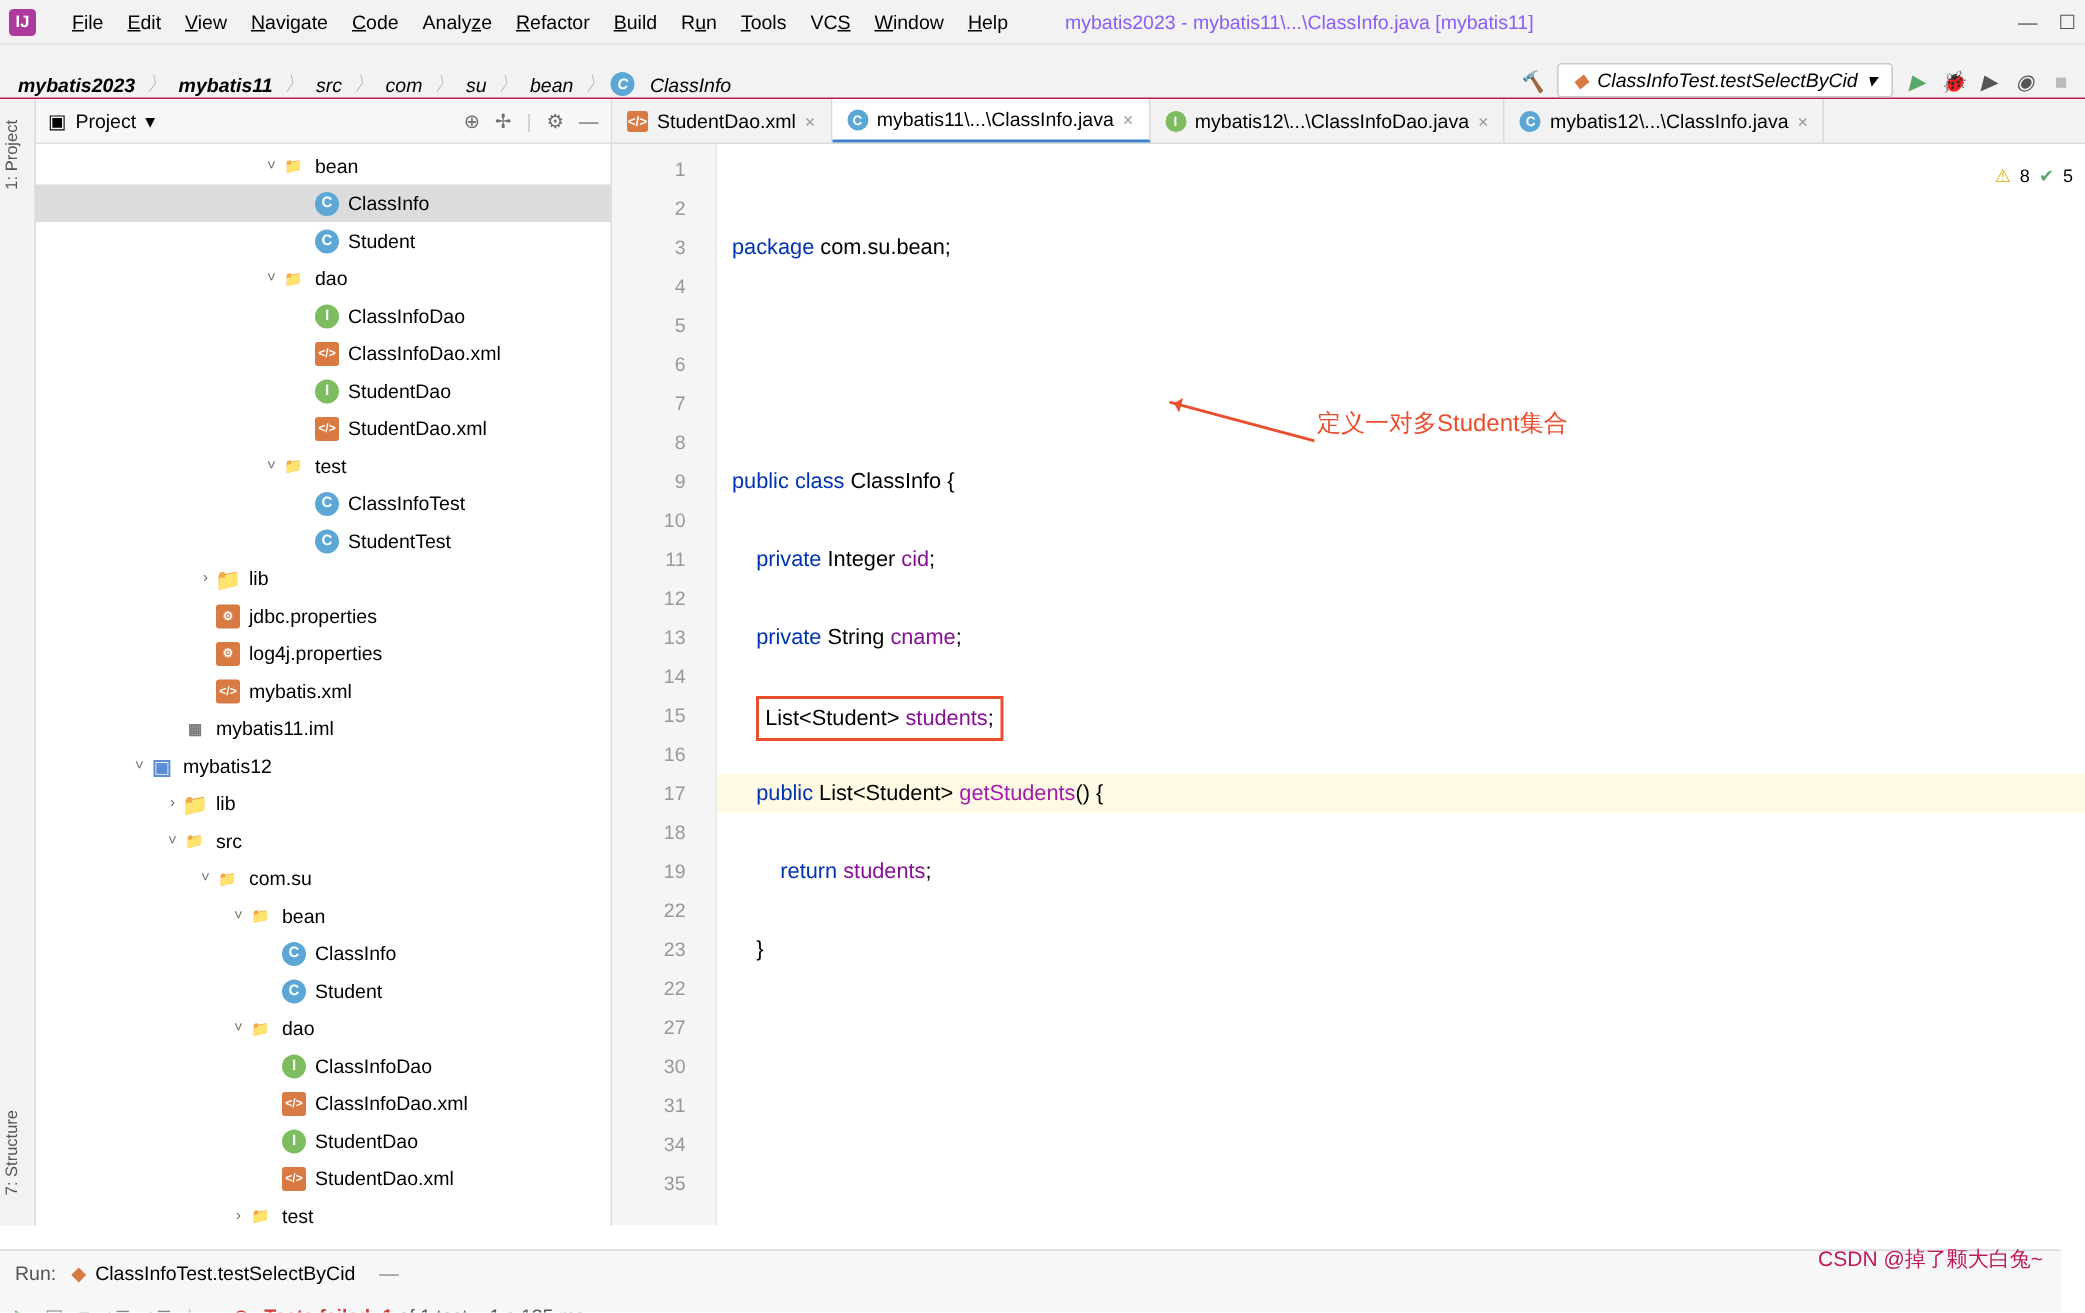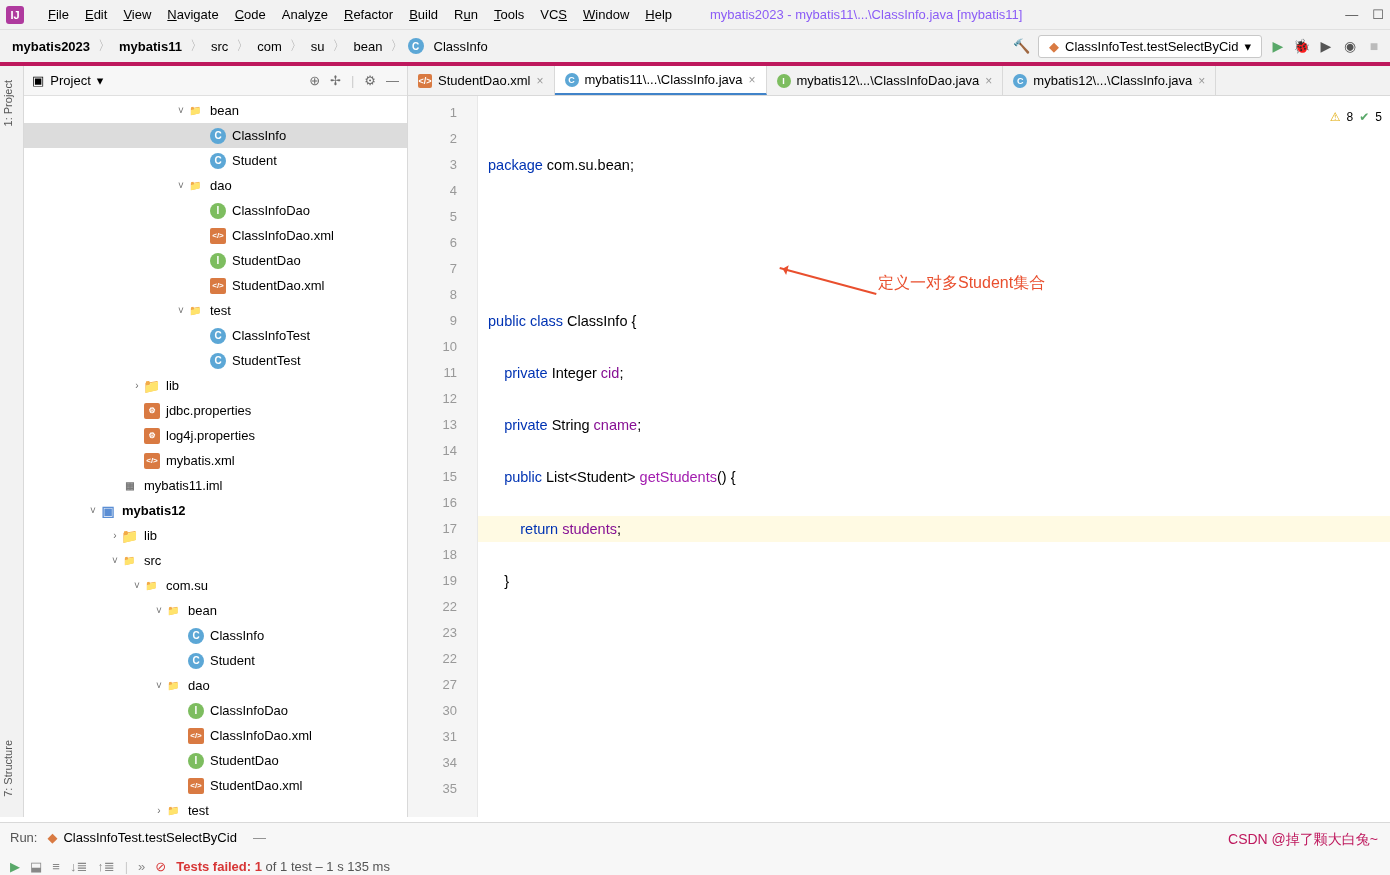--- a/index.html
+++ b/index.html
@@ -5,21 +5,21 @@
 * { margin: 0; padding: 0; box-sizing: border-box; font-family: "Segoe UI", Arial, sans-serif; }
 body { width: 1390px; height: 875px; background: #fff; font-size: 13px; color: #000; overflow: hidden; position: relative; }
 
 .menubar { height: 30px; display: flex; align-items: center; padding: 0 6px; background: #f2f2f2; border-bottom: 1px solid #e0e0e0; }
 .app-icon { width: 18px; height: 18px; background: #af3a9e; border-radius: 3px; margin-right: 16px; display: flex; align-items: center; justify-content: center; color: #fff; font-size: 11px; font-weight: bold; }
 .menu-item { padding: 0 8px; cursor: default; font-size: 13px; }
 .menu-item u { text-decoration: underline; }
 .window-title { margin-left: 30px; color: #8b5cf6; font-size: 13px; }
 .window-controls { margin-left: auto; display: flex; gap: 14px; color: #555; }
 
-.navbar { height: 36px; background: #f2f2f2; border-bottom: 4px solid #be185d; display: flex; align-items: center; padding: 0 8px; }
+.navbar { height: 36px; background: #f2f2f2; border-bottom: 1px solid #be185d; display: flex; align-items: flex-end; padding: 0 8px; font-style: italic; }
 .breadcrumb { display: flex; align-items: center; font-size: 13px; }
 .bc-item { padding: 0 4px; }
 .bc-item.bold { font-weight: bold; }
 .bc-sep { color: #aaa; padding: 0 4px; }
 .nav-actions { margin-left: auto; display: flex; align-items: center; gap: 8px; }
 .run-config { border: 1px solid #c8c8c8; border-radius: 3px; padding: 3px 10px; background: #fff; display: flex; align-items: center; gap: 6px; font-size: 13px; }
 .nav-icon { width: 16px; height: 16px; display: flex; align-items: center; justify-content: center; font-size: 14px; }
 .play-icon { color: #59a869; }
 .bug-icon { color: #4a8e49; }
 
@@ -67,21 +67,21 @@
 .id-field { color: #871094; }
 .id-method { color: #a21caf; }
 .box-hl { border: 2px solid #e94f2e; padding: 0 4px; display: inline-block; }
 .annotation { position: absolute; color: #e94f2e; font-size: 16px; font-family: "Microsoft YaHei", sans-serif; top: 174px; left: 400px; }
 .arrow { position: absolute; top: 184px; left: 300px; width: 100px; height: 2px; background: #e94f2e; transform: rotate(15deg); }
 .arrow::before { content: ''; position: absolute; left: -2px; top: -4px; border: 5px solid transparent; border-right-color: #e94f2e; }
 .status-icons { position: absolute; top: 8px; right: 8px; display: flex; gap: 6px; font-size: 12px; align-items: center; }
 .warn { color: #e0a800; }
 .ok { color: #59a869; }
 
-.run-panel { position: absolute; bottom: 0; left: 0; right: 0; height: 53px; background: #f7f7f7; border-top: 1px solid #d9d9d9; }
+.run-panel { position: absolute; bottom: 0; left: 0; right: 16px; height: 42px; background: #f7f7f7; border-top: 1px solid #d9d9d9; }
 .run-header { height: 28px; display: flex; align-items: center; padding: 0 10px; gap: 10px; font-size: 13px; }
 .run-label { color: #555; }
 .run-test { display: flex; align-items: center; gap: 6px; }
 .run-body { height: 30px; display: flex; align-items: center; padding: 0 10px; gap: 10px; font-size: 13px; color: #555; }
 .fail-text { color: #d73636; font-weight: bold; }
 .watermark { position: absolute; right: 12px; bottom: 26px; color: #be185d; font-size: 14px; }
 </style>
 </head>
 <body>
 
@@ -237,21 +237,21 @@
           <span>mybatis.xml</span>
         </div>
         <div class="tree-row" style="padding-left: 84px;">
           <span class="chev"></span>
           <span class="ticon iml">▦</span>
           <span>mybatis11.iml</span>
         </div>
         <div class="tree-row" style="padding-left: 62px;">
           <span class="chev">˅</span>
           <span class="ticon module">▣</span>
-          <span style="font-weight: bold;">mybatis12</span>
+          <span style="font-weight: normal;">mybatis12</span>
         </div>
         <div class="tree-row" style="padding-left: 84px;">
           <span class="chev">›</span>
           <span class="ticon folder">📁</span>
           <span>lib</span>
         </div>
         <div class="tree-row" style="padding-left: 84px;">
           <span class="chev">˅</span>
           <span class="ticon folder-src">📁</span>
           <span>src</span>
@@ -363,20 +363,21 @@
           <div>35</div>
         </div>
       <div class="code-content">
         <div class="hl-line"></div>
 <div class="code-line"><span class="kw">package</span><span> com.su.bean;</span></div>
 <div class="code-line"></div>
 <div class="code-line"></div>
 <div class="code-line"><span class="kw">public</span> <span class="kw">class</span><span> ClassInfo {</span></div>
 <div class="code-line">    <span class="kw">private</span><span> Integer </span><span class="id-field">cid</span><span>;</span></div>
 <div class="code-line">    <span class="kw">private</span><span> String </span><span class="id-field">cname</span><span>;</span></div>
+<div class="code-line">    <span class="box-hl"><span>List&lt;Student&gt; </span><span class="id-field">students</span><span>;</span></span></div>
 <div class="code-line">    <span class="kw">public</span><span> List&lt;Student&gt; </span><span class="id-method">getStudents</span><span>() {</span></div>
 <div class="code-line">        <span class="kw">return</span><span class="id-field"> students</span><span>;</span></div>
 <div class="code-line">    <span>}</span></div>
 <div class="code-line"></div>
 
 
 
 
 
 

